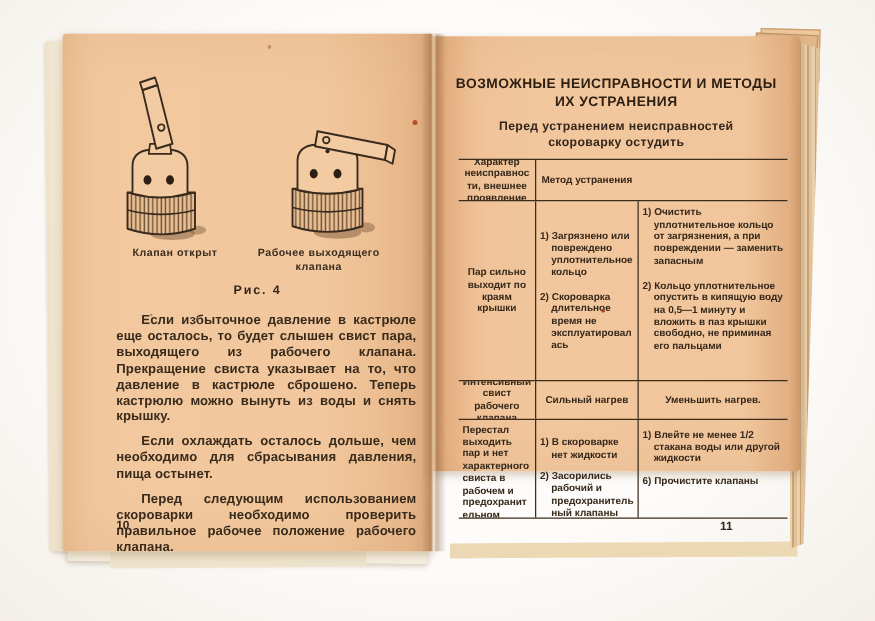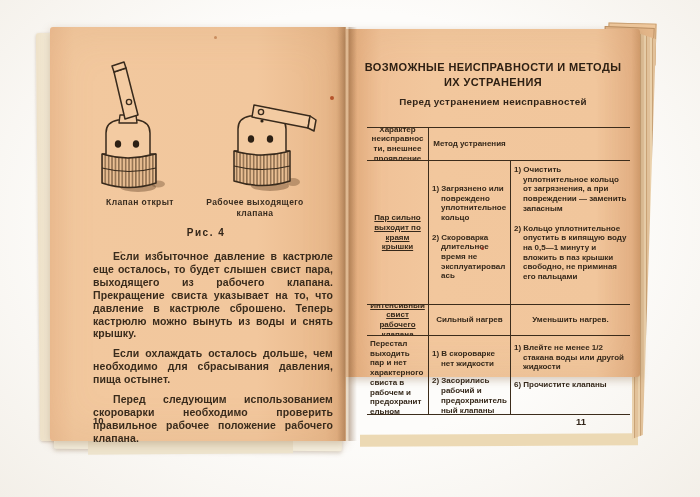--- a/index.html
+++ b/index.html
@@ -76,21 +76,21 @@
   .tr { display:grid; grid-template-columns:61px 82px 120px; }
   .tr > div { overflow:hidden; padding:2px 3px; font-size:8px; font-weight:700;
     line-height:9.7px; color:#35281a; overflow-wrap:anywhere; }
   .tr .c2, .tr .c3 { border-left:1.3px solid #3c2c1b; }
   .tr-head { height:33px; border-bottom:1.3px solid #3c2c1b; }
   .tr-head > div { display:flex; align-items:center; justify-content:center; text-align:center; }
   .tr1 { height:144px; border-bottom:1.3px solid #3c2c1b; }
   .tr2 { height:31px; border-bottom:1.3px solid #3c2c1b; }
   .tr3 { height:78px; }
   .symptom { text-align:center; }
-  .tr1 .symptom, .tr2 .symptom { display:flex; align-items:center; justify-content:center;text-decoration:underline; }
+  .tr1 .symptom, .tr2 .symptom { display:flex; align-items:center; justify-content:center; }
   .tr3 .symptom { text-align:left; padding-top:3px; }
   .tr1 .causes { display:flex; flex-direction:column; justify-content:center; }
   .tr1 .remedies { padding-top:4px; }
   .tr2 .c2, .tr2 .c3 { display:flex; align-items:center; justify-content:center; text-align:center; }
   .tr3 .causes { padding-top:13px; }
   .tr3 .remedies { padding-top:7px; }
   .item { padding-left:9px; text-indent:-9px; text-align:left; margin-bottom:10px; }
   .item:last-child { margin-bottom:0; }
   .tr3 .item { margin-bottom:8px; }
 
@@ -172,20 +172,21 @@
   </div>
 
   <div class="page page-right">
 
     <div class="rp-title">
       <div>ВОЗМОЖНЫЕ НЕИСПРАВНОСТИ И МЕТОДЫ</div>
       <div>ИХ УСТРАНЕНИЯ</div>
     </div>
     <div class="rp-subtitle">
       <div>Перед устранением неисправностей</div>
+      <div>скороварку остудить</div>
     </div>
 
     <div class="tbl">
       <div class="tr tr-head">
         <div class="c1">Характер неисправности, внешнее проявление</div>
         <div class="c3">Метод устранения</div>
       </div>
 
       <div class="tr tr1">
         <div class="c1 symptom">Пар сильно выходит по краям крышки</div>

